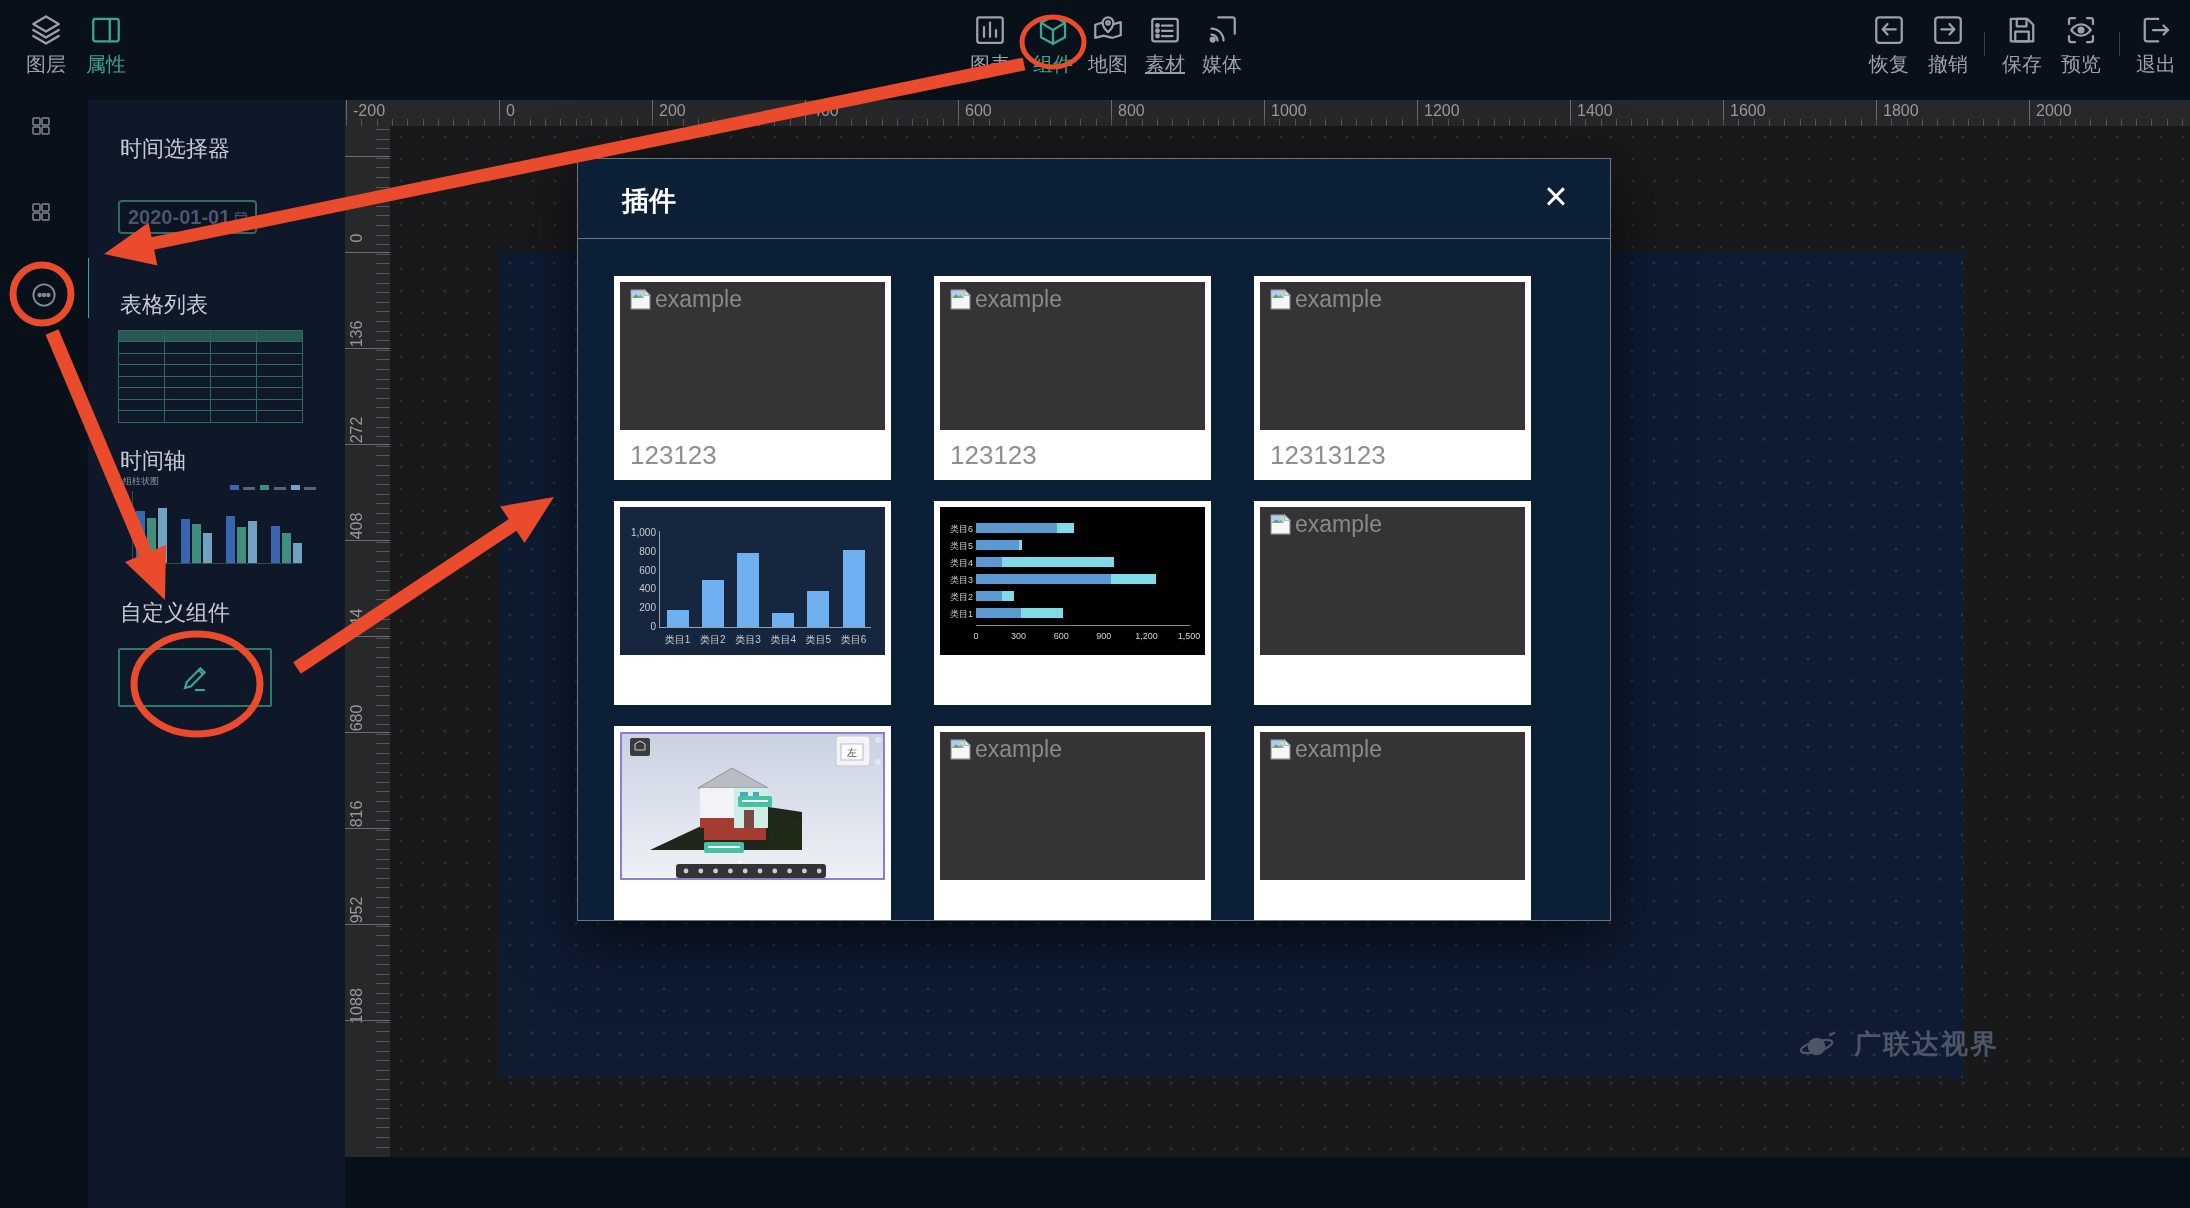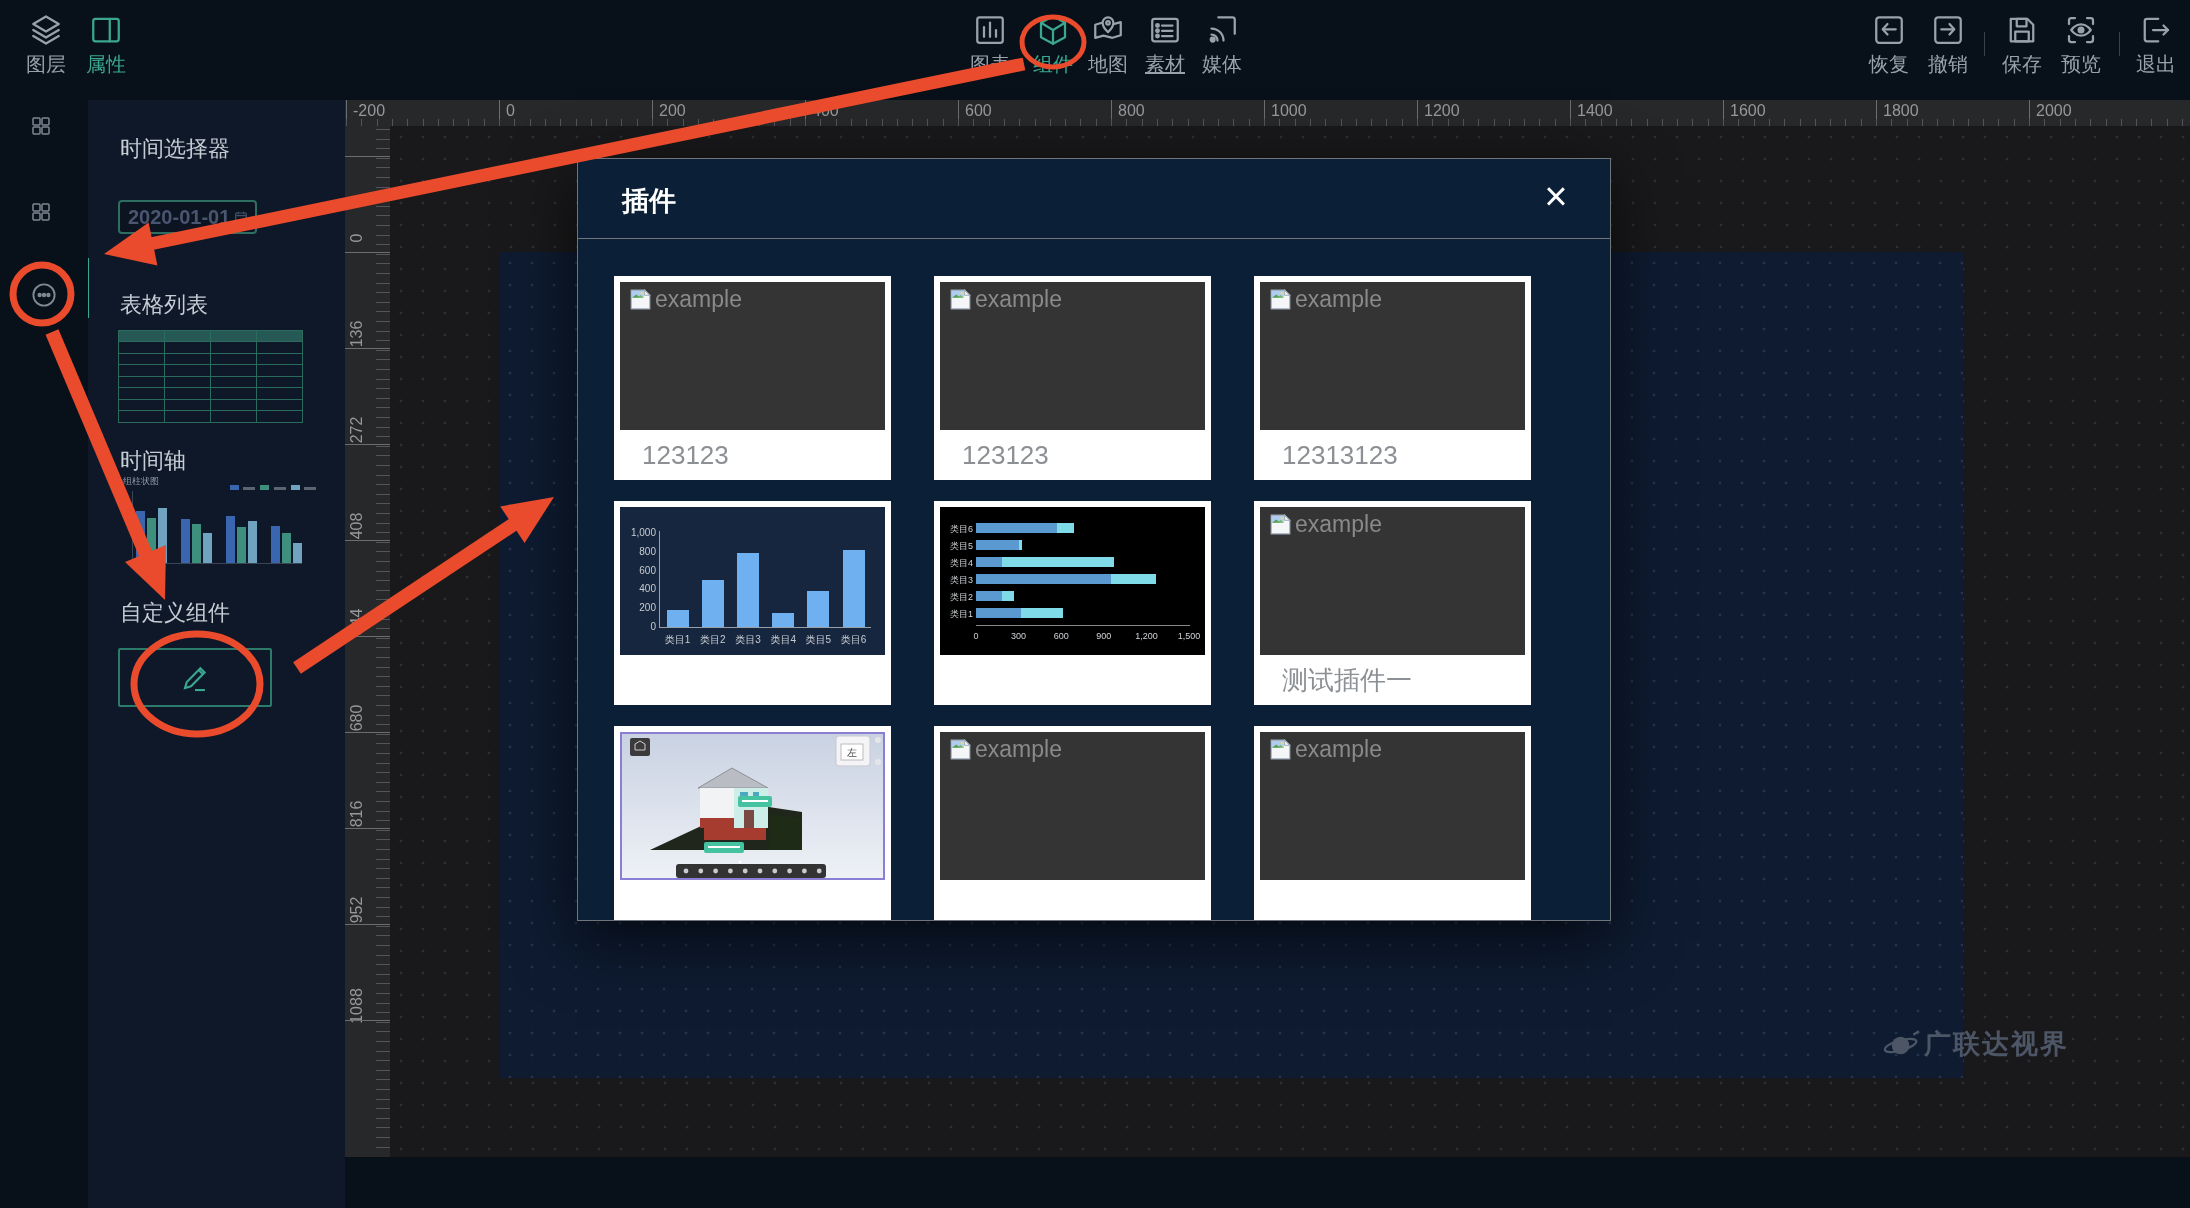--- a/index.html
+++ b/index.html
@@ -42,34 +42,34 @@
   .rt-maj{position:absolute;top:0;width:1px;height:26px;background:#6c6d70;}
   .rt-min{position:absolute;top:19px;width:1px;height:7px;background:#54555a;}
   .rl-lab{position:absolute;left:-8px;width:40px;height:16px;line-height:16px;text-align:center;
           font-size:16px;color:#97989b;transform:rotate(-90deg);}
   .rl-maj{position:absolute;left:0;width:45px;height:1px;background:#6c6d70;}
   .rl-min{position:absolute;left:31px;width:14px;height:1px;background:#54555a;}
   .canvas{position:absolute;left:390px;top:126px;width:1800px;height:1031px;background:#19191b;
           background-image:radial-gradient(circle,#2c3034 1.2px,transparent 1.7px);background-size:22px 22px;z-index:1;}
   .artboard{position:absolute;left:499px;top:252px;width:1464px;height:826px;background:#0e1b31;
             background-image:radial-gradient(circle,#26324a 1.2px,transparent 1.7px);background-size:22px 22px;z-index:2;}
-  .watermark{position:absolute;left:1882px;top:1026px;display:flex;align-items:center;gap:2px;color:#4d5666;z-index:3;}
+  .watermark{position:absolute;left:1798px;top:1026px;display:flex;align-items:flex-end;gap:16px;color:#4d5666;z-index:3;}
   .watermark .wm-t{font-size:27px;font-weight:bold;letter-spacing:2px;}
   
   .modal{position:absolute;left:577px;top:158px;width:1034px;height:763px;background:#0b2036;
          border:1px solid #70757b;box-sizing:border-box;z-index:8;overflow:hidden;
          box-shadow:0 18px 60px rgba(0,0,0,.65);}
   .modal-title{position:absolute;left:44px;top:24px;font-size:27px;font-weight:bold;color:#fff;}
   .modal-close{position:absolute;right:34px;top:14px;font-size:40px;font-weight:300;color:#fff;
                width:40px;height:46px;text-align:center;line-height:46px;cursor:pointer;}
   .modal-div{position:absolute;left:0;top:79px;width:100%;height:1px;background:#70757b;}
   .card{position:absolute;width:277px;height:204px;background:#fff;cursor:pointer;}
   .card .img{position:absolute;left:6px;top:6px;width:265px;height:148px;background:#343434;overflow:hidden;}
   .card .strip{position:absolute;left:0;top:154px;width:277px;height:50px;background:#fff;}
-  .card .strip span{position:absolute;left:28px;top:0;line-height:50px;font-size:26px;color:#8c9094;}
+  .card .strip span{position:absolute;left:16px;top:0;line-height:50px;font-size:26px;color:#8c9094;}
   .broken{position:absolute;left:8px;top:4px;display:flex;align-items:center;gap:2px;}
   .broken span{font-size:23px;color:#8a8a8a;}
   .cl{position:absolute;font-size:10px;color:#c8ccd2;white-space:nowrap;}
   
   .bottombar{position:absolute;left:345px;top:1157px;width:1845px;height:51px;background:#0b0b0c;z-index:6;}
   .brand{position:absolute;left:17px;top:8px;display:flex;gap:7px;}
   .brand-text{font-style:italic;font-weight:bold;font-size:23px;letter-spacing:1px;line-height:26px;}
   .brand-sub{width:92px;height:4px;margin-top:2px;opacity:.55;
              background:repeating-linear-gradient(90deg,#7a5a52 0 5px,transparent 5px 8px);}
   .zoom-track{position:absolute;left:1541px;top:23px;width:160px;height:7px;background:#97a29b;border-radius:4px;cursor:pointer;}
@@ -692,23 +692,20 @@
               <path d="M3 3h13l5 5v13H3z" fill="#f4f6f8" stroke="#9aa7b5"></path>
               <path d="M3.8 3.8h11.4v6.5H3.8z" fill="#aecdf0"></path>
               <path d="M3.8 10.3l4.2-3.2 3.6 3.2z" fill="#57a04e"></path>
               <path d="M8.6 10.3l3.5-2.7 3.1 2.7z" fill="#6fb763"></path>
               <circle cx="13.2" cy="6" r="1.1" fill="#f2da67"></circle>
               <path d="M16 3l5 5h-5z" fill="#fff" stroke="#9aa7b5"></path>
             </svg>
             <span>example</span>
           </div>
         </div>
-        <div class="strip">
-          <span>测试插件一</span>
-        </div>
       </div>
       <div class="card" style="left: 36px; top: 567px;">
         <div class="img"><svg width="265" height="148" viewBox="0 0 265 148">
             <defs>
               <linearGradient id="skyg" x1="0" y1="0" x2="0" y2="1">
                 <stop offset="0" stop-color="#c9d2e2"></stop>
                 <stop offset="1" stop-color="#eef1f6"></stop>
               </linearGradient>
             </defs>
             <rect x="1" y="1" width="263" height="146" fill="url(#skyg)" stroke="#8a7fd4" stroke-width="2"></rect>

